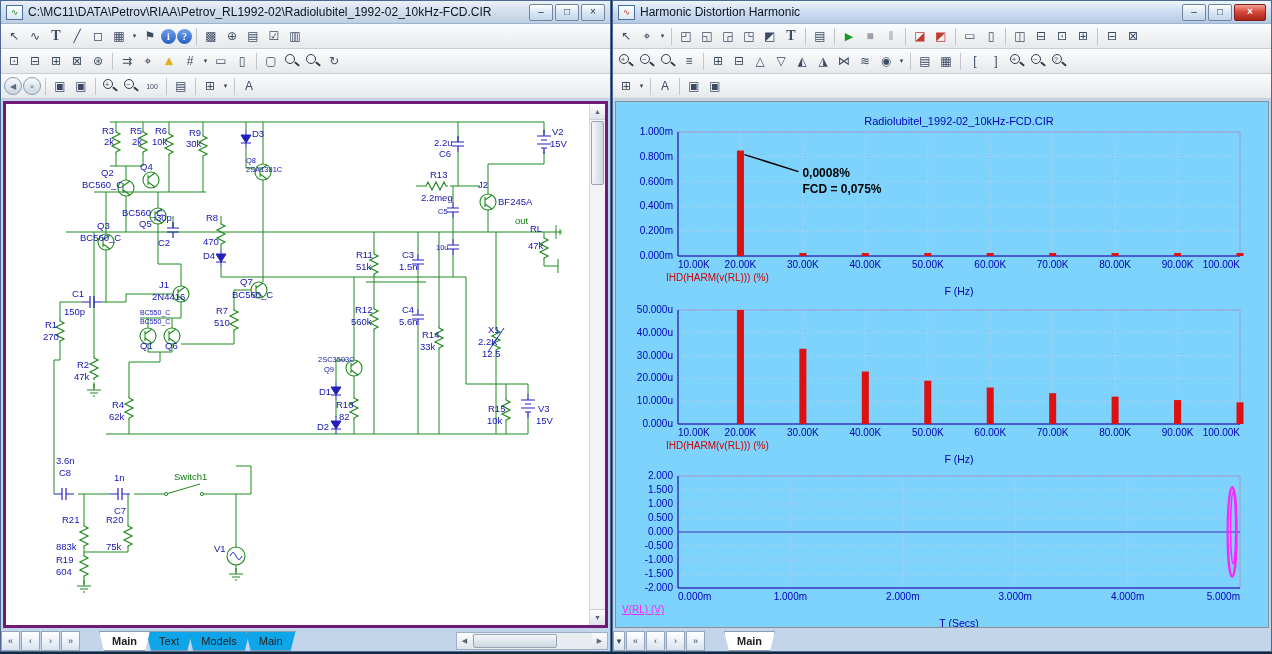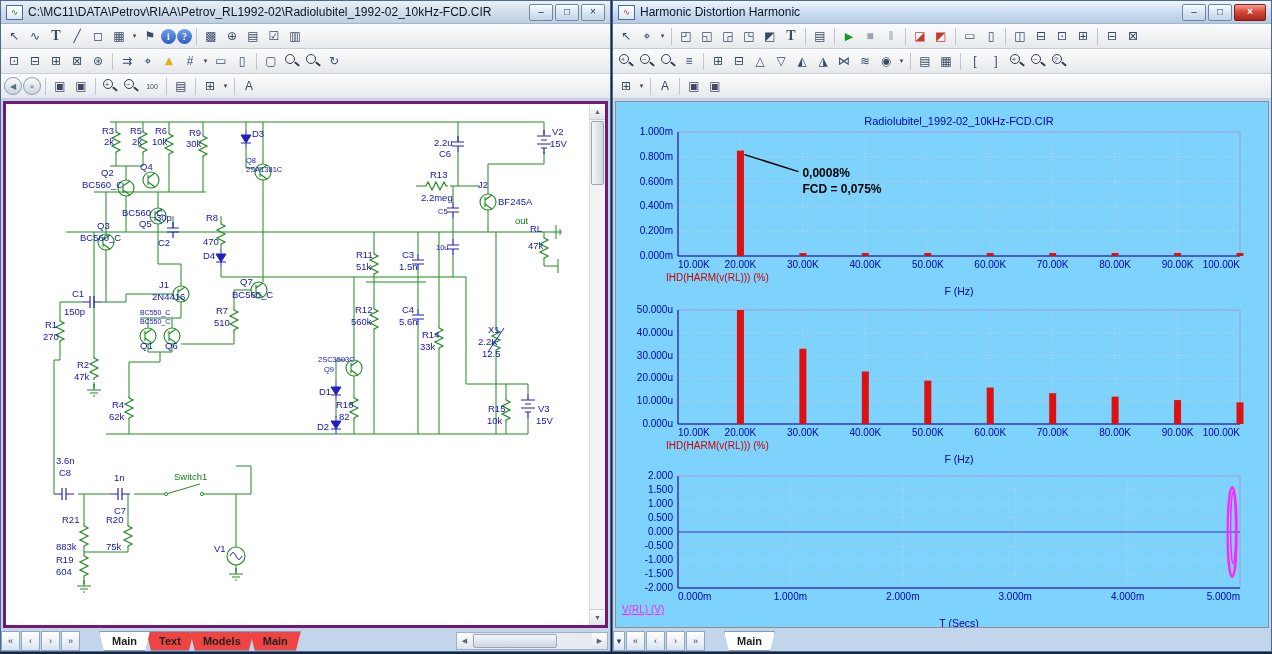--- a/index.html
+++ b/index.html
@@ -50,22 +50,22 @@
   .varrow{height:15px;display:flex;align-items:center;justify-content:center;font-size:7px;color:#5a6570;
     background:linear-gradient(#fcfdfe,#dfe4ea);border-bottom:1px solid #c8cdd4;}
   .varrow.bottom{position:absolute;bottom:0;left:0;right:0;border-top:1px solid #c8cdd4;border-bottom:none;}
   .vthumb{position:absolute;left:1px;right:1px;top:17px;height:62px;border:1px solid #9aa6b4;
     border-radius:2px;background:linear-gradient(90deg,#f4f7fa,#ccd6e1);}
   .tabbar{height:20px;flex:0 0 auto;display:flex;align-items:stretch;background:#c3d5ea;padding-top:1px;}
   .tabzone{display:flex;align-items:stretch;}
   .navb{width:17px;display:flex;align-items:center;justify-content:center;font-size:9px;color:#33475e;
     border:1px solid #93a5ba;background:linear-gradient(#ffffff,#d9e4f0);margin-right:1px;flex:0 0 auto;}
   .tab{padding:0 12px;display:flex;align-items:center;font-size:11px;color:#222;
-    background:#ef4444;border:1px solid #8a9cb2;margin-right:-4px;
-    clip-path:polygon(0 0,100% 0,calc(100% - 5px) 100%,5px 100%);font-weight:bold;}
+    background:#0ea5e9;border:1px solid #8a9cb2;margin-right:-4px;
+    clip-path:polygon(0 0,100% 0,calc(100% - 5px) 100%,5px 100%);}
   .tab.active{background:#ffffff;font-weight:bold;z-index:2;margin-left:18px;}
   .spacer{flex:1 1 auto;}
   .h-scroll{width:150px;display:flex;align-items:stretch;border:1px solid #9fb0c4;background:#e8ecf1;margin:1px 2px;}
   .harrow{width:15px;display:flex;align-items:center;justify-content:center;font-size:7px;color:#5a6570;
     background:linear-gradient(#fcfdfe,#dfe4ea);}
   .hthumb{width:82px;margin:1px;border:1px solid #9aa6b4;border-radius:2px;
     background:linear-gradient(#f4f7fa,#ccd6e1);}
   svg text{font-family:"Liberation Sans","DejaVu Sans",sans-serif;}
 </style>
 </head>

